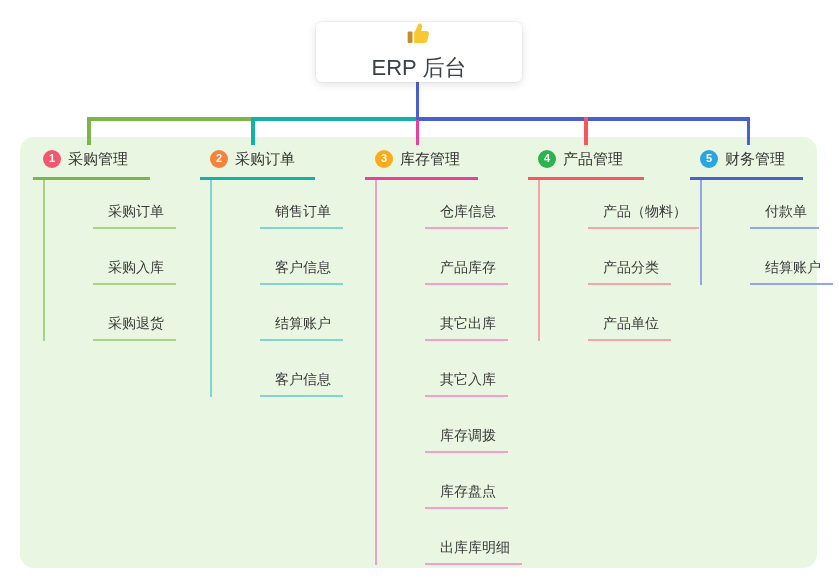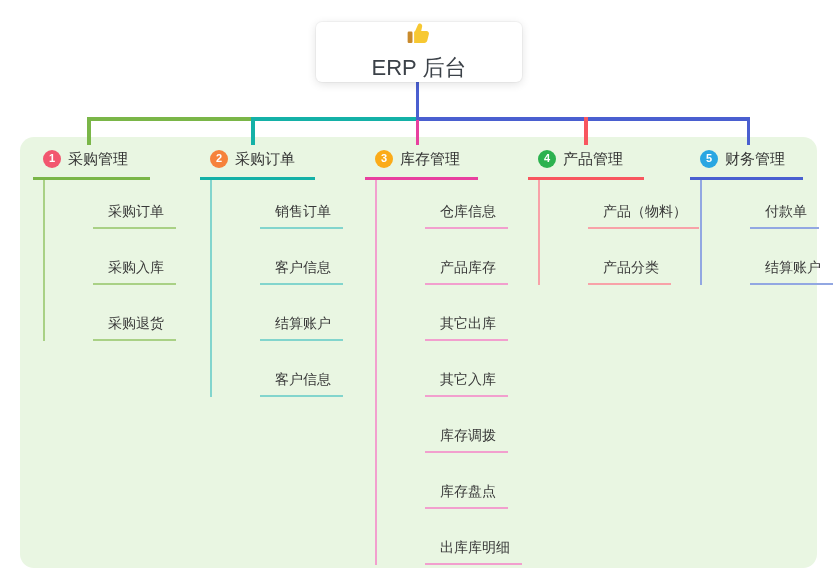--- a/index.html
+++ b/index.html
@@ -147,20 +147,23 @@
     <span class="badge">4</span>
     <span>产品管理</span>
   </div>
   <div class="children">
     <div class="leaf">
         <span>产品（物料）</span>
       </div>
     <div class="leaf">
         <span>产品分类</span>
       </div>
+    <div class="leaf">
+        <span>产品单位</span>
+      </div>
   </div>
 </div>
 
 <div class="branch" style="left: 690px; width: 113px; --main: #4a5fd0; --child: #92a7e2; --badge: #29a6e2;">
   <div class="branch-title">
     <span class="badge">5</span>
     <span>财务管理</span>
   </div>
   <div class="children">
     <div class="leaf">

